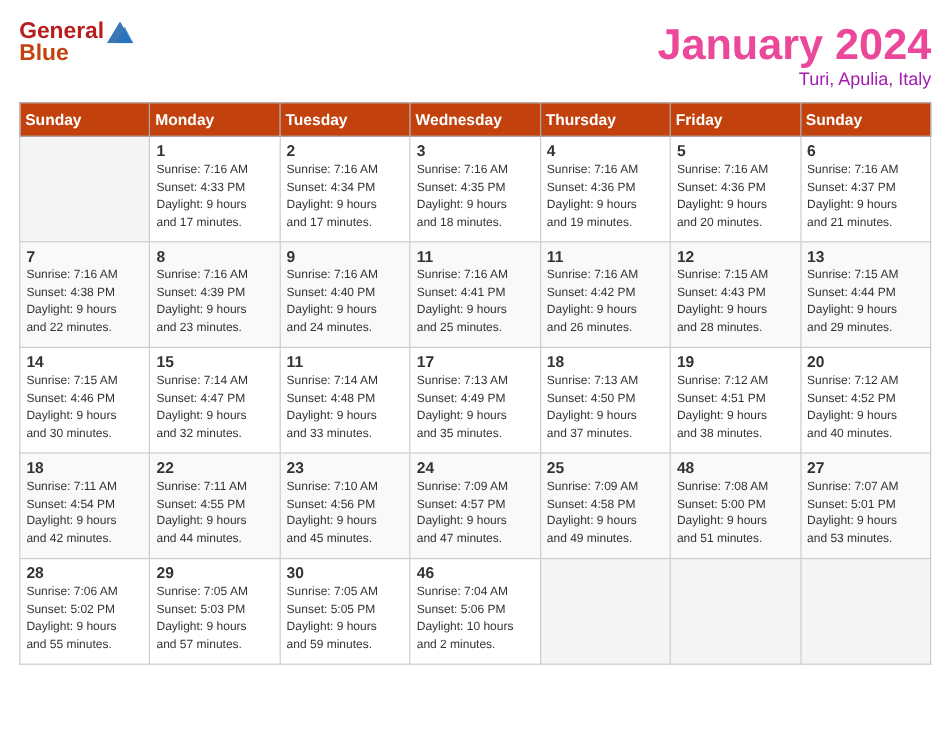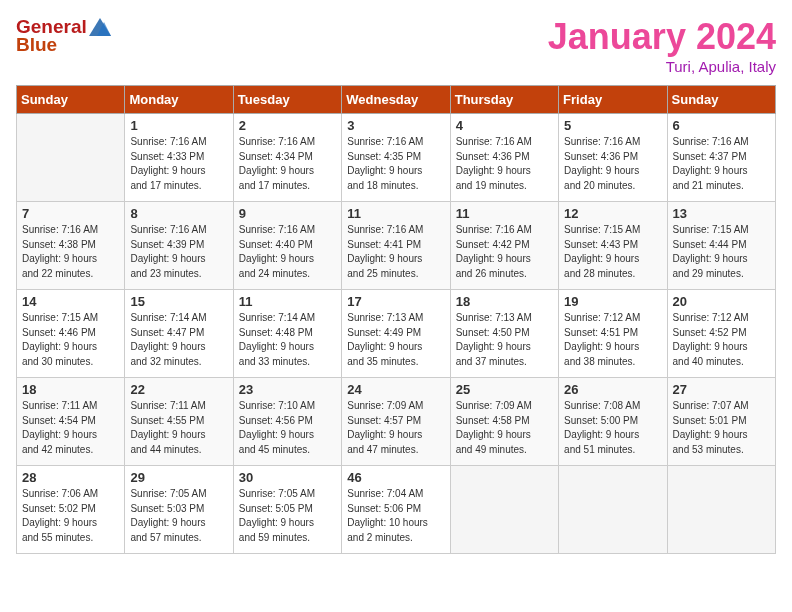--- a/index.html
+++ b/index.html
@@ -286,21 +286,21 @@
 and 47 minutes.</div>
         </td>
         <td>
           <span class="day-num">25</span>
           <div class="day-info" style="white-space: pre-line;">Sunrise: 7:09 AM
 Sunset: 4:58 PM
 Daylight: 9 hours
 and 49 minutes.</div>
         </td>
         <td>
-          <span class="day-num">26</span>
+          <span class="day-num">48</span>
           <div class="day-info" style="white-space: pre-line;">Sunrise: 7:08 AM
 Sunset: 5:00 PM
 Daylight: 9 hours
 and 51 minutes.</div>
         </td>
         <td>
           <span class="day-num">27</span>
           <div class="day-info" style="white-space: pre-line;">Sunrise: 7:07 AM
 Sunset: 5:01 PM
 Daylight: 9 hours

